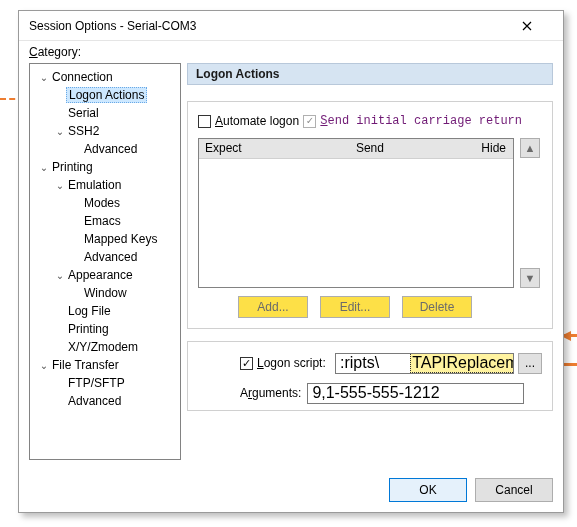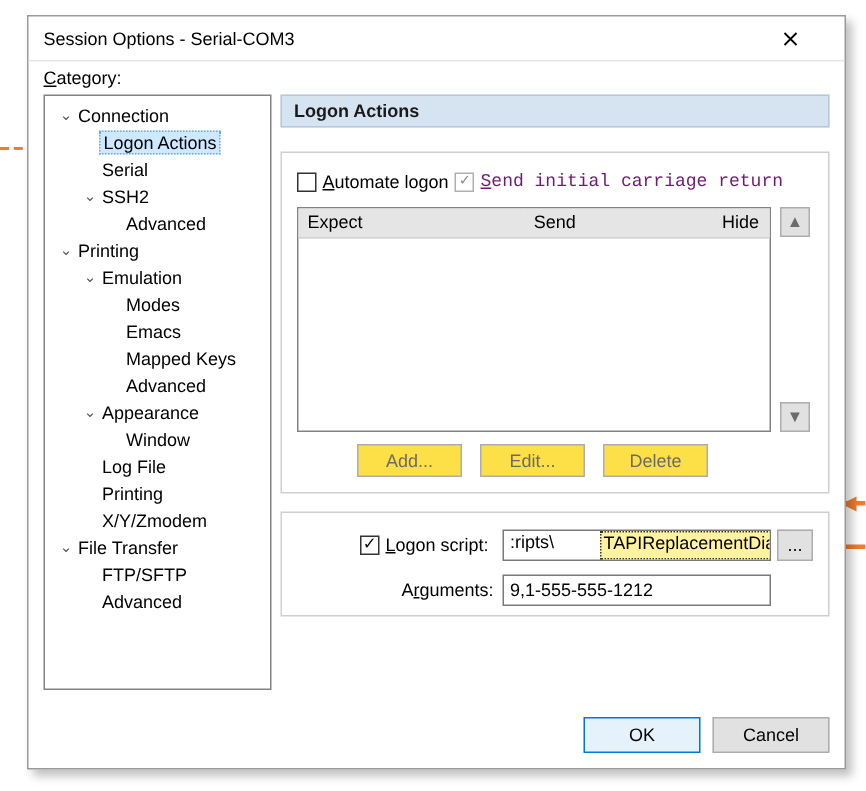--- a/index.html
+++ b/index.html
@@ -119,22 +119,22 @@
   .btn {
     min-width:70px; height:22px; border:1px solid #adadad; background:#fde047;
     display:flex; align-items:center; justify-content:center;
     color:#6b6b6b; padding:0 10px;
   }
   .group2 { top:278px; left:0; right:0; height:70px; padding:10px; }
   .form-row { display:flex; align-items:center; height:22px; margin-bottom:8px;padding-left:42px; }
   .form-row .lbl { width:95px; display:flex; align-items:center; gap:4px; }
   .textfield {
     flex:1; height:21px; border:1px solid #7a7a7a; background:#fff; padding:0 4px;
-    display:flex; overflow:hidden; white-space:nowrap;
-    font-family:inherit; font-size:12px;gap:31px;
+    display:flex; align-items:center; overflow:hidden; white-space:nowrap;
+    font-family:inherit; font-size:16px;gap:31px;
   }
   .hlsel { background:#fff3a0; border:1px dotted #333; padding:0 1px; }
   .browse-btn {
     width:24px; height:21px; margin-left:4px; border:1px solid #adadad; background:#e1e1e1;
     display:flex; align-items:center; justify-content:center;
   }
   .bottom-buttons {
     position:absolute; right:0; bottom:0;
     display:flex; gap:8px;
   }

